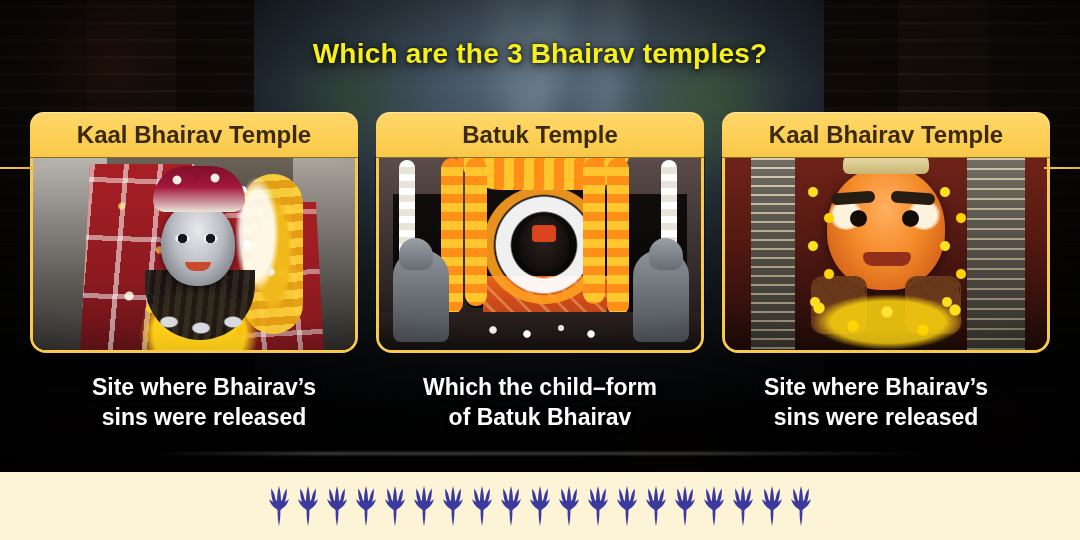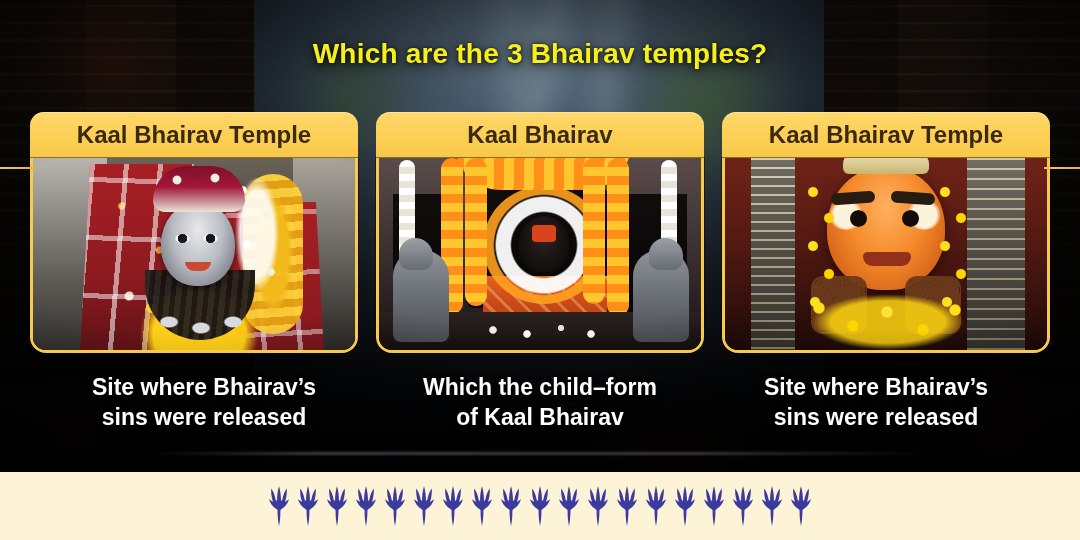--- a/index.html
+++ b/index.html
@@ -422,21 +422,21 @@
           <div class="p1-eye r"></div>
           <div class="p1-mouth"></div>
           <div class="p1-crown"></div>
           <div class="p1-silver"></div>
           <div class="photo-grain"></div>
         </div>
       </div>
     </div>
 
     <div class="card">
-      <div class="card-head">Kaal Bhairav</div>
+      <div class="card-head">Batuk Temple</div>
       <div class="card-photo">
         <div class="photo-inner">
           <div class="p2-bg"></div>
           <div class="p2-niche l"></div>
           <div class="p2-niche r"></div>
           <div class="p2-arch"></div>
           <div class="p2-cloth"></div>
           <div class="p2-idol"></div>
           <div class="p2-wreath"></div>
           <div class="p2-swag"></div>
@@ -483,21 +483,21 @@
 
   </div>
 
   <div class="captions">
     <div class="caption">
       <div>Site where Bhairav’s</div>
       <div>sins were released</div>
     </div>
     <div class="caption">
       <div>Which the child–form</div>
-      <div>of Kaal Bhairav</div>
+      <div>of Batuk Bhairav</div>
     </div>
     <div class="caption">
       <div>Site where Bhairav’s</div>
       <div>sins were released</div>
     </div>
   </div>
 
   <div class="footer" id="footer-strip">
       <svg class="trishul" width="26" height="40" viewBox="0 0 26 40">
         <path fill="#3b3a9e" d="M13 0 C11.6 5 11.0 10 11.0 15.2 L9.6 13.6 C9.0 9.6 7.6 5.6 5.2 2.4 C5.0 7.0 5.5 11.6 7.0 16.0 L3.0 13.2 C4.2 17.6 7.0 21.0 10.4 23.0 L11.6 24.2 C11.5 29.5 11.9 34.8 13 40 C14.1 34.8 14.5 29.5 14.4 24.2 L15.6 23.0 C19.0 21.0 21.8 17.6 23.0 13.2 L19.0 16.0 C20.5 11.6 21.0 7.0 20.8 2.4 C18.4 5.6 17.0 9.6 16.4 13.6 L15.0 15.2 C15.0 10 14.4 5 13 0 Z"></path>

